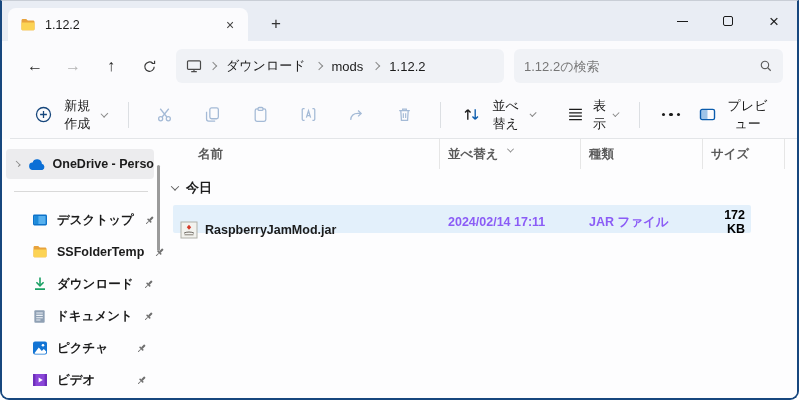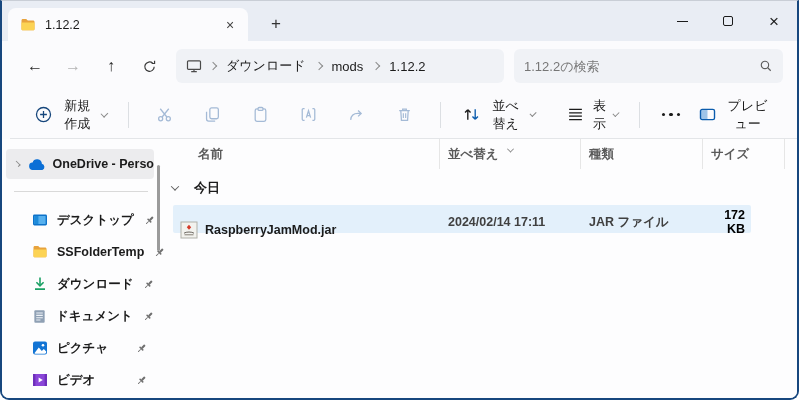--- a/index.html
+++ b/index.html
@@ -108,29 +108,29 @@
   .list-header{
     display:grid; grid-template-columns:267px 141px 122px 82px;
     margin-left:13px; height:30px; align-items:center; font-size:12.5px; color:#5a5a5a;
   }
   .list-header .hcell{ position:relative; height:100%; display:flex; align-items:center;
     padding-left:8px; border-right:1px solid #e6e6e6; cursor:pointer; }
   .list-header .hcell:first-child{ padding-left:25px;text-align:center; }
   .sort-ind{ position:absolute; top:3px; left:68px; }
   .sort-ind .chv{ width:5px; height:5px; border-color:#8a8a8a; }
 
-  .group-row{ display:flex; align-items:center; gap:16px; margin:10px 0 0 12px; font-size:13px; color:#1b1b1b; cursor:pointer; }
+  .group-row{ display:flex; align-items:center; gap:8px; margin:10px 0 0 12px; font-size:13px; color:#1b1b1b; cursor:pointer; }
 
   .file-row{
     margin-left:13px; margin-top:8px; width:578px; height:28px;
     display:grid; grid-template-columns:267px 141px 122px 48px; align-items:center;
     background:#e3f0fb; border-radius:2px; cursor:pointer; font-size:12.5px;
   }
   .file-row .name{ display:flex; align-items:center; gap:7px; padding-left:7px; color:#1b1b1b;margin-top:16px; }
-  .file-row .meta{ color:#404040; padding-left:8px; }
+  .file-row .meta{ color:#8b5cf6; padding-left:8px; }
   .file-row .size{ color:#000000; text-align:right; padding-right:6px; }
 
   svg{ display:block; }
 </style>
 </head>
 <body>
 
 <div class="window">
 
   <div class="titlebar">

